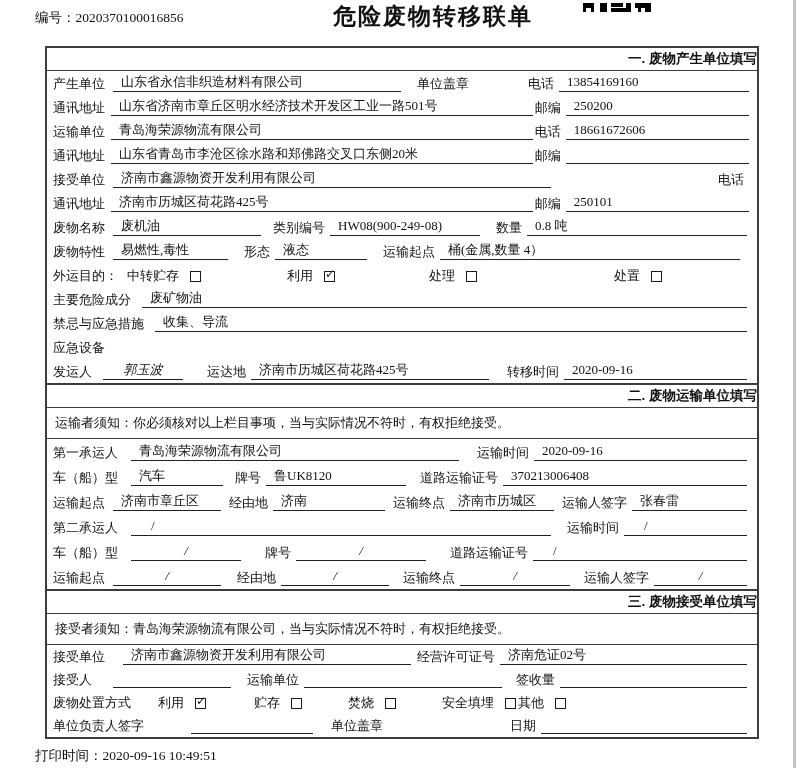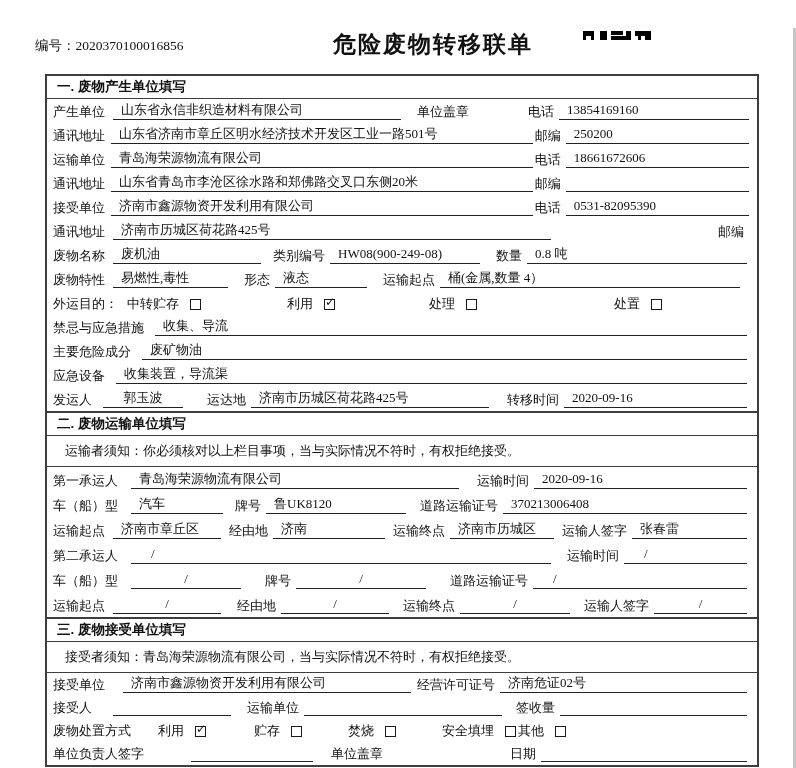--- a/index.html
+++ b/index.html
@@ -2,42 +2,42 @@
 <html><head>
 <meta charset="utf-8">
 <style>
   * { margin:0; padding:0; box-sizing:border-box; }
   html,body { width:796px; height:768px; background:#ffffff; overflow:hidden;
     font-family:"Liberation Serif","DejaVu Serif",serif; color:#111; font-size:13px; }
   .page { position:relative; width:796px; height:768px; }
   .window-edge { position:absolute; right:0; top:0; width:3px; height:100%; background:#c6c6c6; }
 
   
-  .top { position:relative; height:46px;margin-top:28px; }
+  .top { position:relative; height:46px; }
   .serial { position:absolute; left:35px; top:9px; font-size:13.5px; white-space:nowrap; }
   .doc-title { position:absolute; left:0; top:1px; width:100%; text-align:center; padding-left:70px;
     font-family:"Liberation Sans","DejaVu Sans",sans-serif; font-weight:bold; font-size:23px; letter-spacing:2px; }
   .qr { position:absolute; left:583px; top:0; width:68px; height:9px; }
 
   
   .form { margin-left:45px; width:714px; border:2px solid #3d3d3d; background:#fff; }
   .section { border-top:0; }
   .section + .section { border-top:2px solid #3d3d3d; }
   .sec-title { height:23px; line-height:22px; padding-left:10px; border-bottom:1.5px solid #3d3d3d;
-    font-family:"Liberation Sans","DejaVu Sans",sans-serif; font-weight:bold; font-size:13.5px; }
-  .notice { height:31px; line-height:30px; padding-left:18px; border-bottom:1.5px solid #3d3d3d; font-size:13px; }
+    font-family:"Liberation Sans","DejaVu Sans",sans-serif; font-weight:bold; font-size:13.5px;text-align:right; }
+  .notice { height:31px; line-height:30px; padding-left:8px; border-bottom:1.5px solid #3d3d3d; font-size:13px; }
 
   .row { display:flex; align-items:flex-end; padding:0 8px 3px 4px; height:24px; }
   .s2 .row { height:25px; }
   .s3 .row { height:23px; }
   .lb { white-space:nowrap; padding:0 5px 0 2px; line-height:16px; }
   .uv { display:inline-block; border-bottom:1px solid #222; padding:0 4px 1px 8px;
     line-height:16px; min-height:17px; white-space:nowrap; overflow:hidden; }
   .fx { flex:1 1 auto; margin-right:2px; }
-  .ctr { text-align:center; padding-left:4px; }
+  .ctr { text-align:center; padding-left:4px;font-style:italic; }
   .ls { padding-left:20px; }
 
   .cb { display:inline-block; width:11px; height:11px; border:1.3px solid #1a1a1a; margin:0 0 2px 6px;
     position:relative; vertical-align:bottom; }
   .cb[data-checked="true"]::before { content:"✓"; position:absolute; left:0px; top:-4px;
     font-size:12px; font-weight:bold; line-height:12px; font-family:"DejaVu Sans",sans-serif; }
 
   .footer { margin:8px 0 0 35px; font-size:13.5px; }
 </style>
 </head>
@@ -96,27 +96,27 @@
         <span class="lb" style="width:62px">通讯地址</span>
         <span class="uv" style="width:438px">山东省青岛市李沧区徐水路和郑佛路交叉口东侧20米</span>
         <span class="lb" style="margin-left:auto">邮编</span>
         <span class="uv" style="width:190px"></span>
       </div>
 
       <div class="row">
         <span class="lb" style="width:62px">接受单位</span>
         <span class="uv" style="width:438px">济南市鑫源物资开发利用有限公司</span>
         <span class="lb" style="margin-left:auto">电话</span>
-        <span class="uv" style="width:190px">0531-82095390</span>
       </div>
 
       <div class="row">
         <span class="lb" style="width:62px">通讯地址</span>
         <span class="uv" style="width:438px">济南市历城区荷花路425号</span>
         <span class="lb" style="margin-left:auto">邮编</span>
+        <span class="uv" style="width:190px">250101</span>
       </div>
 
       <div class="row">
         <span class="lb" style="width:62px">废物名称</span>
         <span class="uv" style="width:148px">废机油</span>
         <span class="lb" style="margin-left:10px">类别编号</span>
         <span class="uv" style="width:150px">HW08(900-249-08)</span>
         <span class="lb" style="margin-left:14px">数量</span>
         <span class="uv fx">0.8 吨</span>
       </div>
@@ -136,30 +136,29 @@
         <span class="cb" data-checked="false"></span>
         <span class="lb" style="margin-left:84px">利用</span>
         <span class="cb" data-checked="true"></span>
         <span class="lb" style="margin-left:92px">处理</span>
         <span class="cb" data-checked="false"></span>
         <span class="lb" style="margin-left:135px">处置</span>
         <span class="cb" data-checked="false"></span>
       </div>
 
       <div class="row">
+        <span class="lb">主要危险成分</span>
+        <span class="uv fx" style="margin-left:6px">废矿物油</span>
+      </div>
+      <div class="row">
         <span class="lb">禁忌与应急措施</span>
         <span class="uv fx" style="margin-left:6px">收集、导流</span>
       </div>
       <div class="row">
-        <span class="lb">主要危险成分</span>
-        <span class="uv fx" style="margin-left:6px">废矿物油</span>
-      </div>
-      <div class="row">
         <span class="lb">应急设备</span>
-        <span class="uv fx" style="margin-left:6px">收集装置，导流渠</span>
       </div>
 
       <div class="row">
         <span class="lb" style="width:52px">发运人</span>
         <span class="uv ctr" style="width:80px">郭玉波</span>
         <span class="lb" style="margin-left:22px">运达地</span>
         <span class="uv" style="width:238px">济南市历城区荷花路425号</span>
         <span class="lb" style="margin-left:16px">转移时间</span>
         <span class="uv fx">2020-09-16</span>
       </div>

